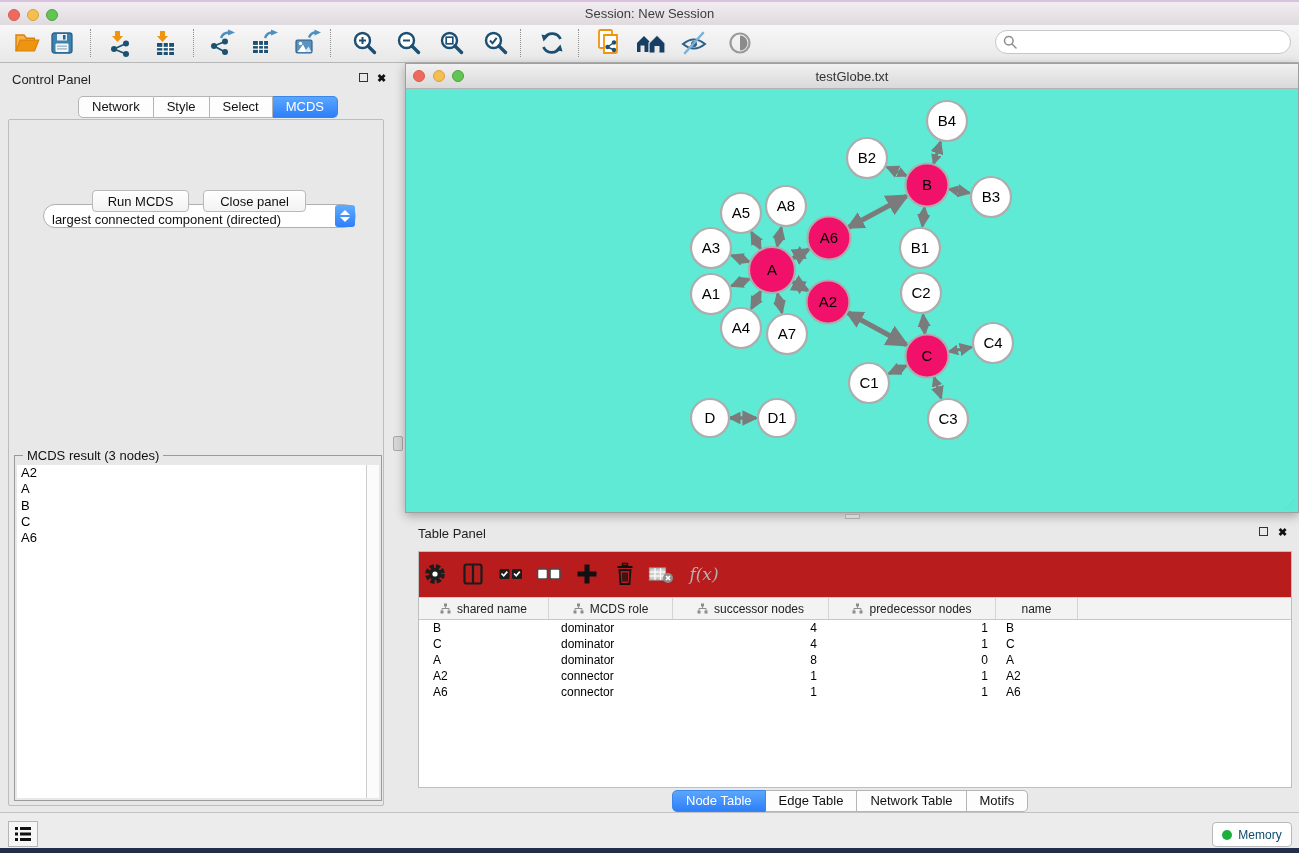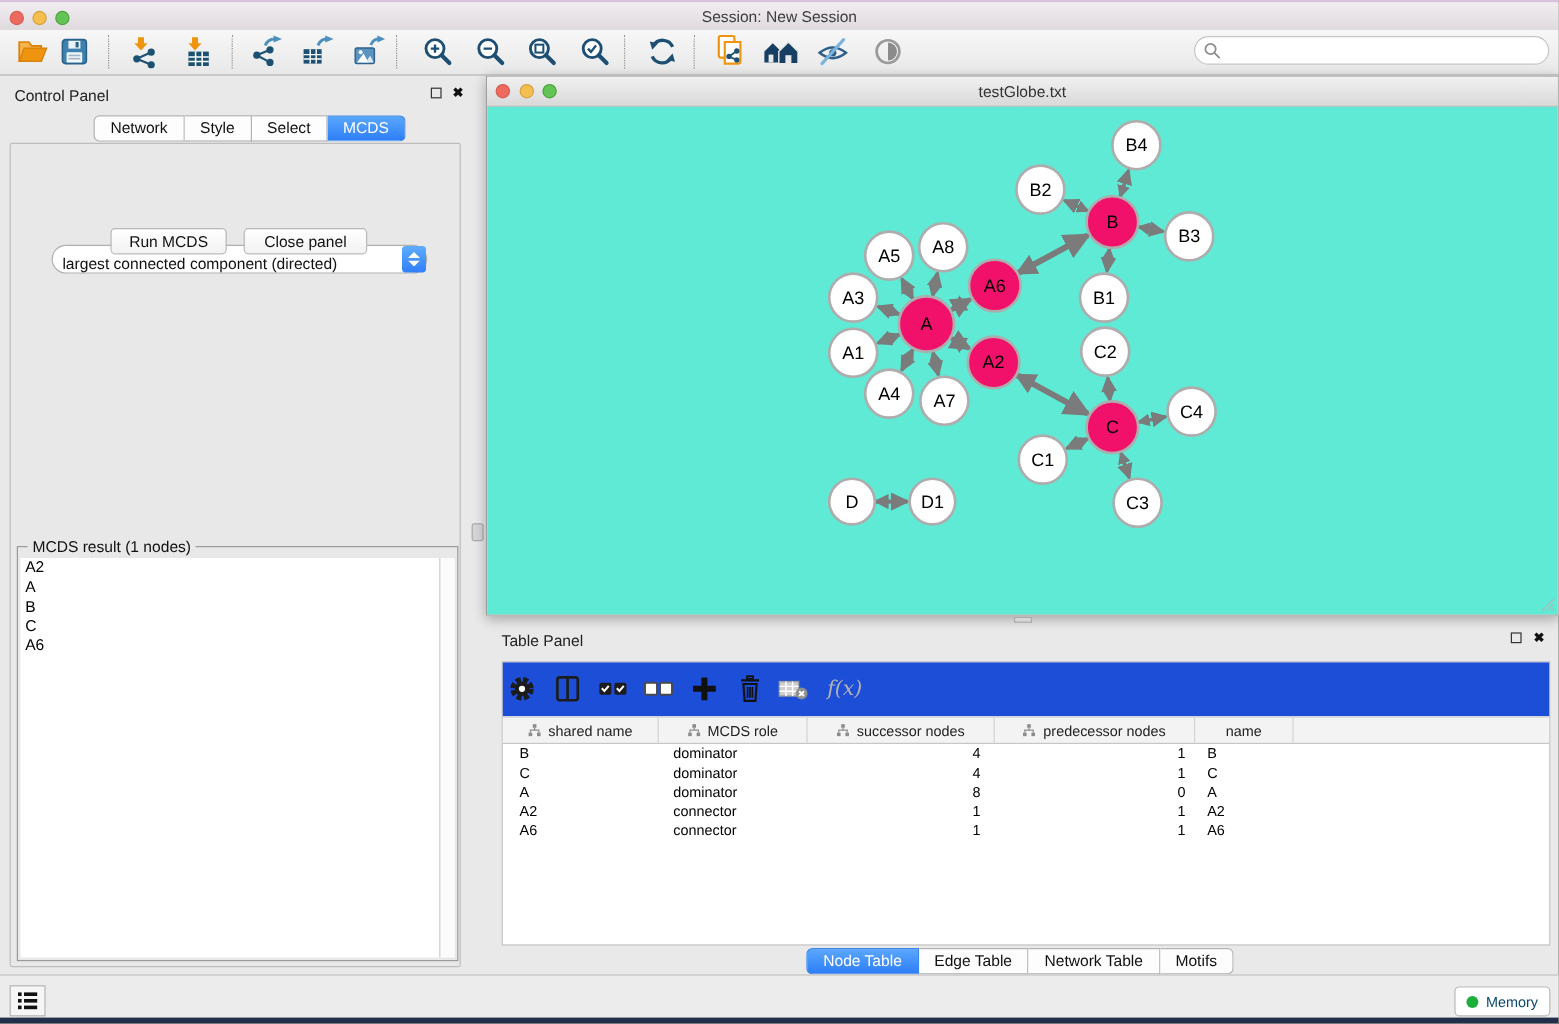--- a/index.html
+++ b/index.html
@@ -76,21 +76,21 @@
   .net-titlebar .title { width:100%; text-align:center; line-height:25px; font-size:13px; color:#333; }
   .net-canvas { position:absolute; left:0; top:25px; width:892px; height:423px; background:#5eead4; }
 
   .hsplit-handle { left:845px; top:514px; width:15px; height:5px;
     background:#d6d6d6; border:1px solid #aaa; }
 
   
   .tp-header { left:405px; top:518px; width:894px; height:28px; }
   .tp-box { left:418px; top:551px; width:874px; height:237px; background:#fff;
     border:1px solid #bfbfbf; }
-  .tp-toolbar { position:absolute; left:0; top:0; width:100%; height:45px; background:#1d4ed8; }
+  .tp-toolbar { position:absolute; left:0; top:0; width:100%; height:45px; background:#b91c1c; }
   .tpicon { position:absolute; top:9px; width:26px; height:26px;
     display:flex; align-items:center; justify-content:center; }
   .fx { font-family:"DejaVu Serif", serif; font-style:italic; font-size:17px; color:#b3b3b3; }
 
   .tgrid { display:grid; grid-template-columns:130px 124px 156px 167px 82px 1fr; }
   .thead { position:absolute; left:0; top:45px; width:100%; height:23px;
     background:#f3f3f3; border-top:1px solid #cfcfcf; border-bottom:1px solid #c7c7c7; }
   .th { position:relative; display:flex; align-items:center; justify-content:center;
     gap:6px; font-size:12px; color:#222; border-right:1px solid #d4d4d4; height:21px; }
   .th.no-border { border-right:none; }
@@ -319,21 +319,21 @@
       <svg width="10" height="5" viewBox="0 0 10 5">
           <polygon points="0,0 10,0 5,5" fill="#fff"></polygon>
         </svg>
     </span>
   </div>
 
   <button class="abs btn" style="left:92px; top:190px; width:97px; height:22px;">Run MCDS</button>
   <button class="abs btn" style="left:203px; top:190px; width:103px; height:22px;">Close panel</button>
 
   <div class="abs fieldset">
-    <span class="legend">MCDS result (1 nodes)</span>
+    <span class="legend">MCDS result (3 nodes)</span>
     <div class="mcds-list">
 
         <div class="item">A2</div>
 
         <div class="item">A</div>
 
         <div class="item">B</div>
 
         <div class="item">C</div>
 

